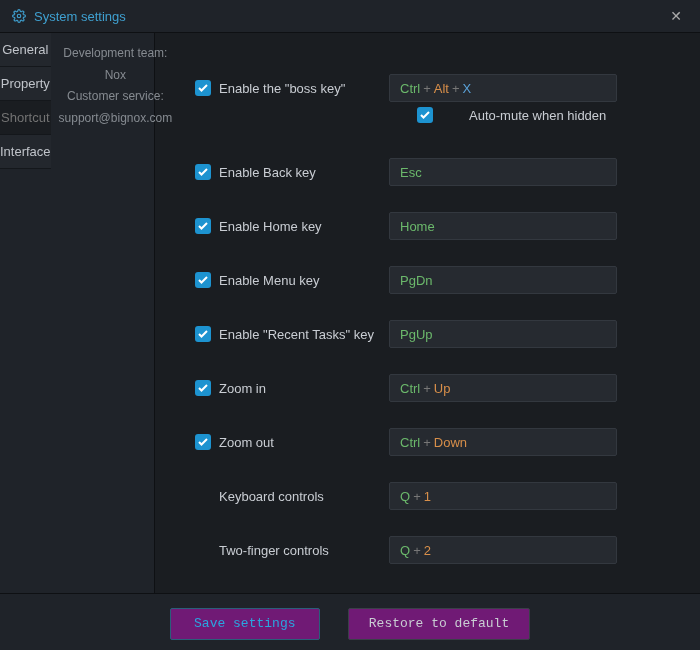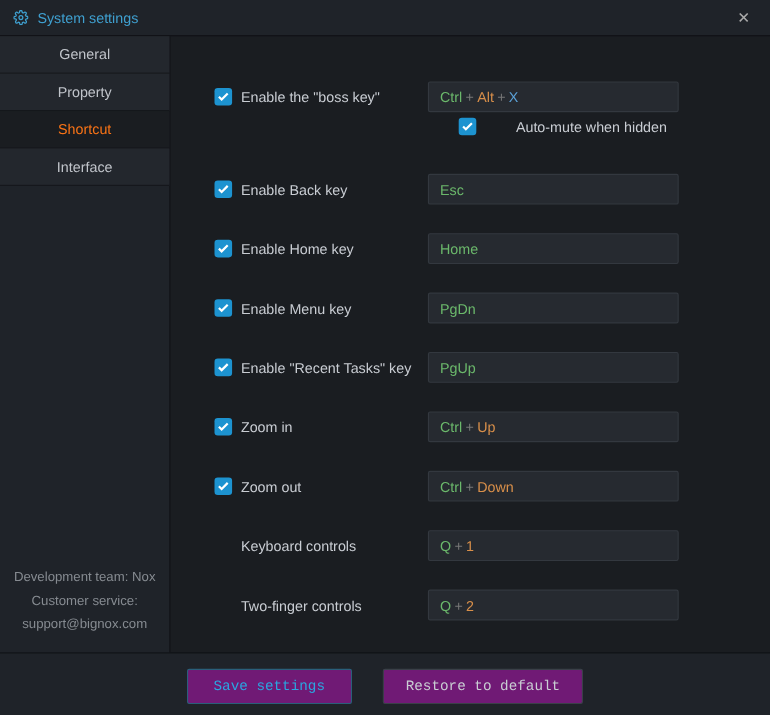--- a/index.html
+++ b/index.html
@@ -41,39 +41,39 @@
       padding: 2px 6px;
     }
     .main {
       display: flex;
       height: 560px;
     }
     .sidebar {
       width: 155px;
       background: #1f2329;
       display: flex;
-      flex-direction: column;
+      flex-direction: row;
       border-right: 1px solid #0e1013;
     }
     .tabs {
       display: flex;
       flex-direction: column;
     }
     .tab {
       height: 34px;
       display: flex;
       align-items: center;
       justify-content: center;
       color: #c0c4ca;
       cursor: pointer;
       border-bottom: 1px solid #14171b;
       background: #23272d;
     }
     .tab.active {
-      color: #f97316;
+      color: #737373;
       background: #1a1d21;
     }
     .sidebar-spacer {
       flex: 1;
     }
     .sidebar-footer {
       padding: 10px 8px 14px 8px;
       color: #868b91;
       font-size: 12px;
       line-height: 1.8;

